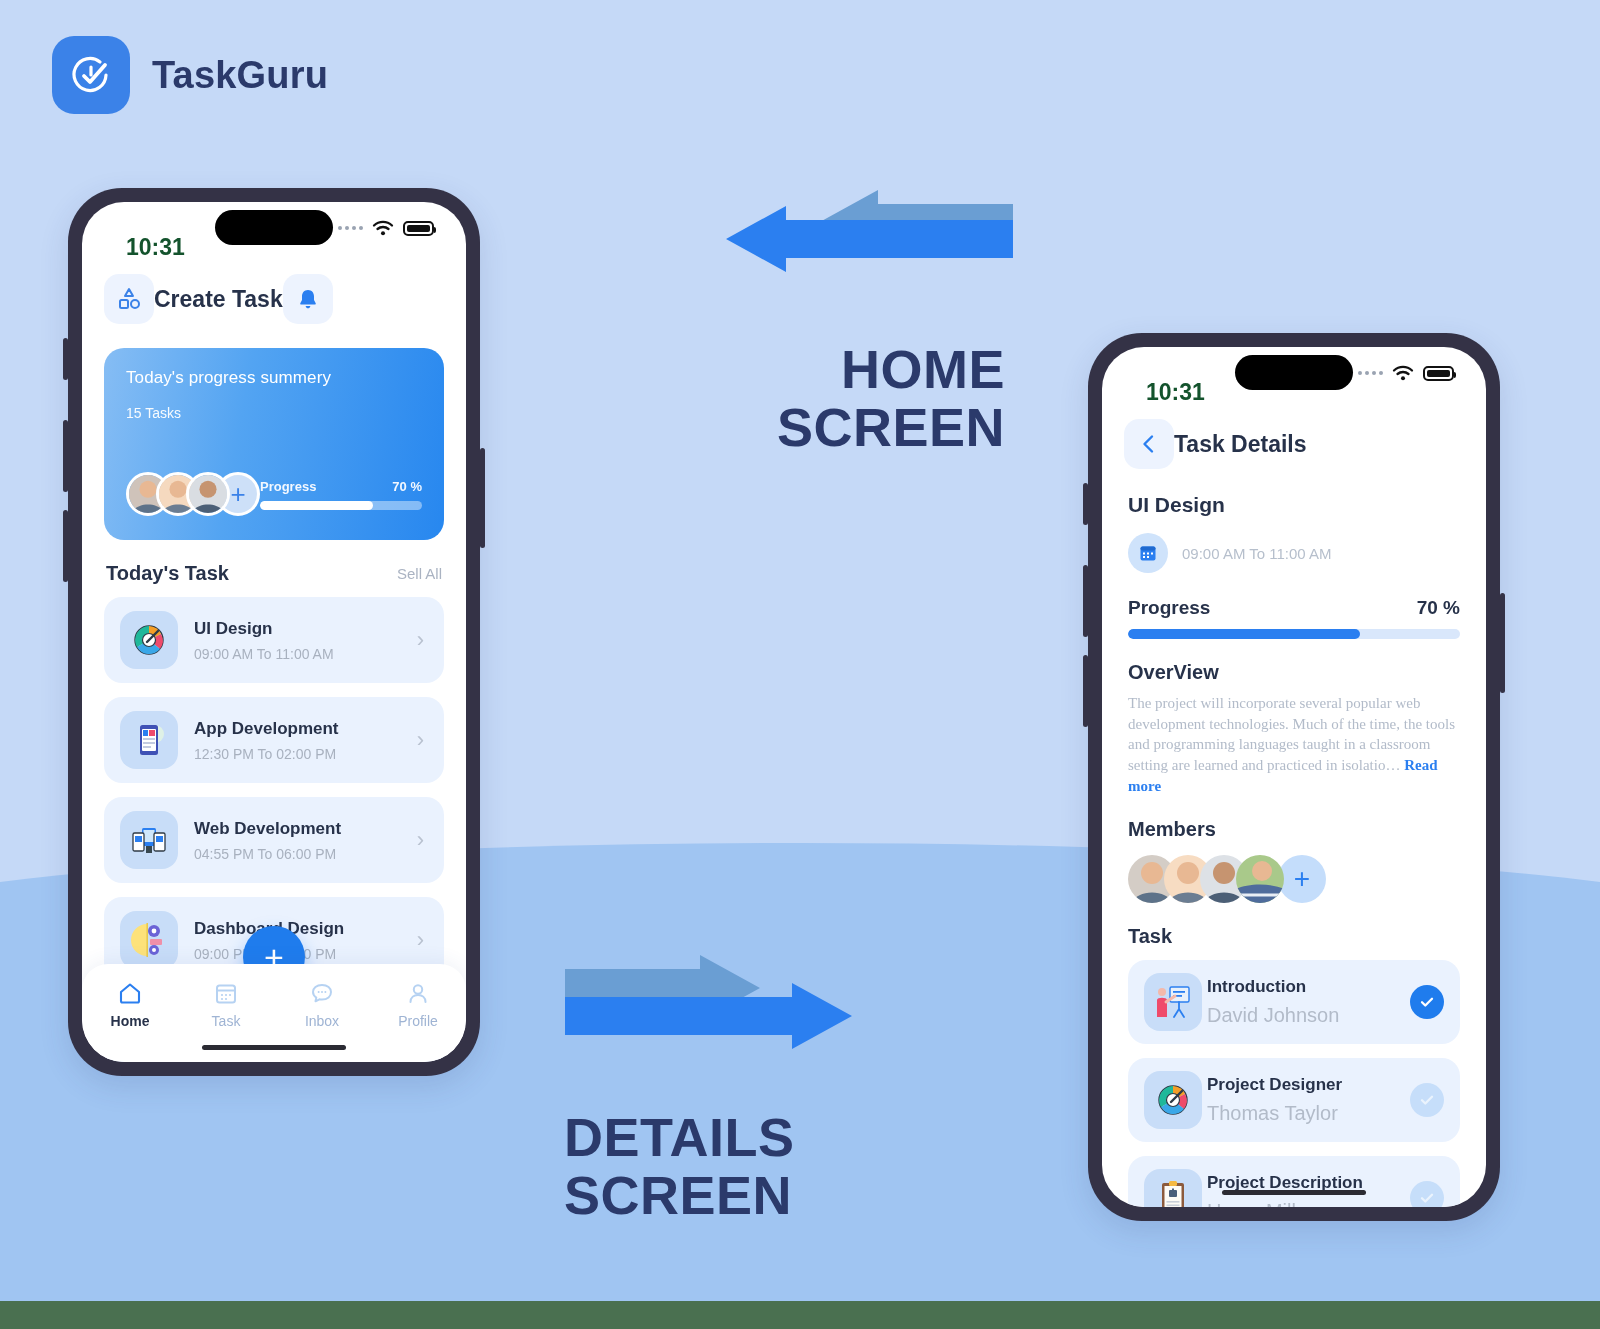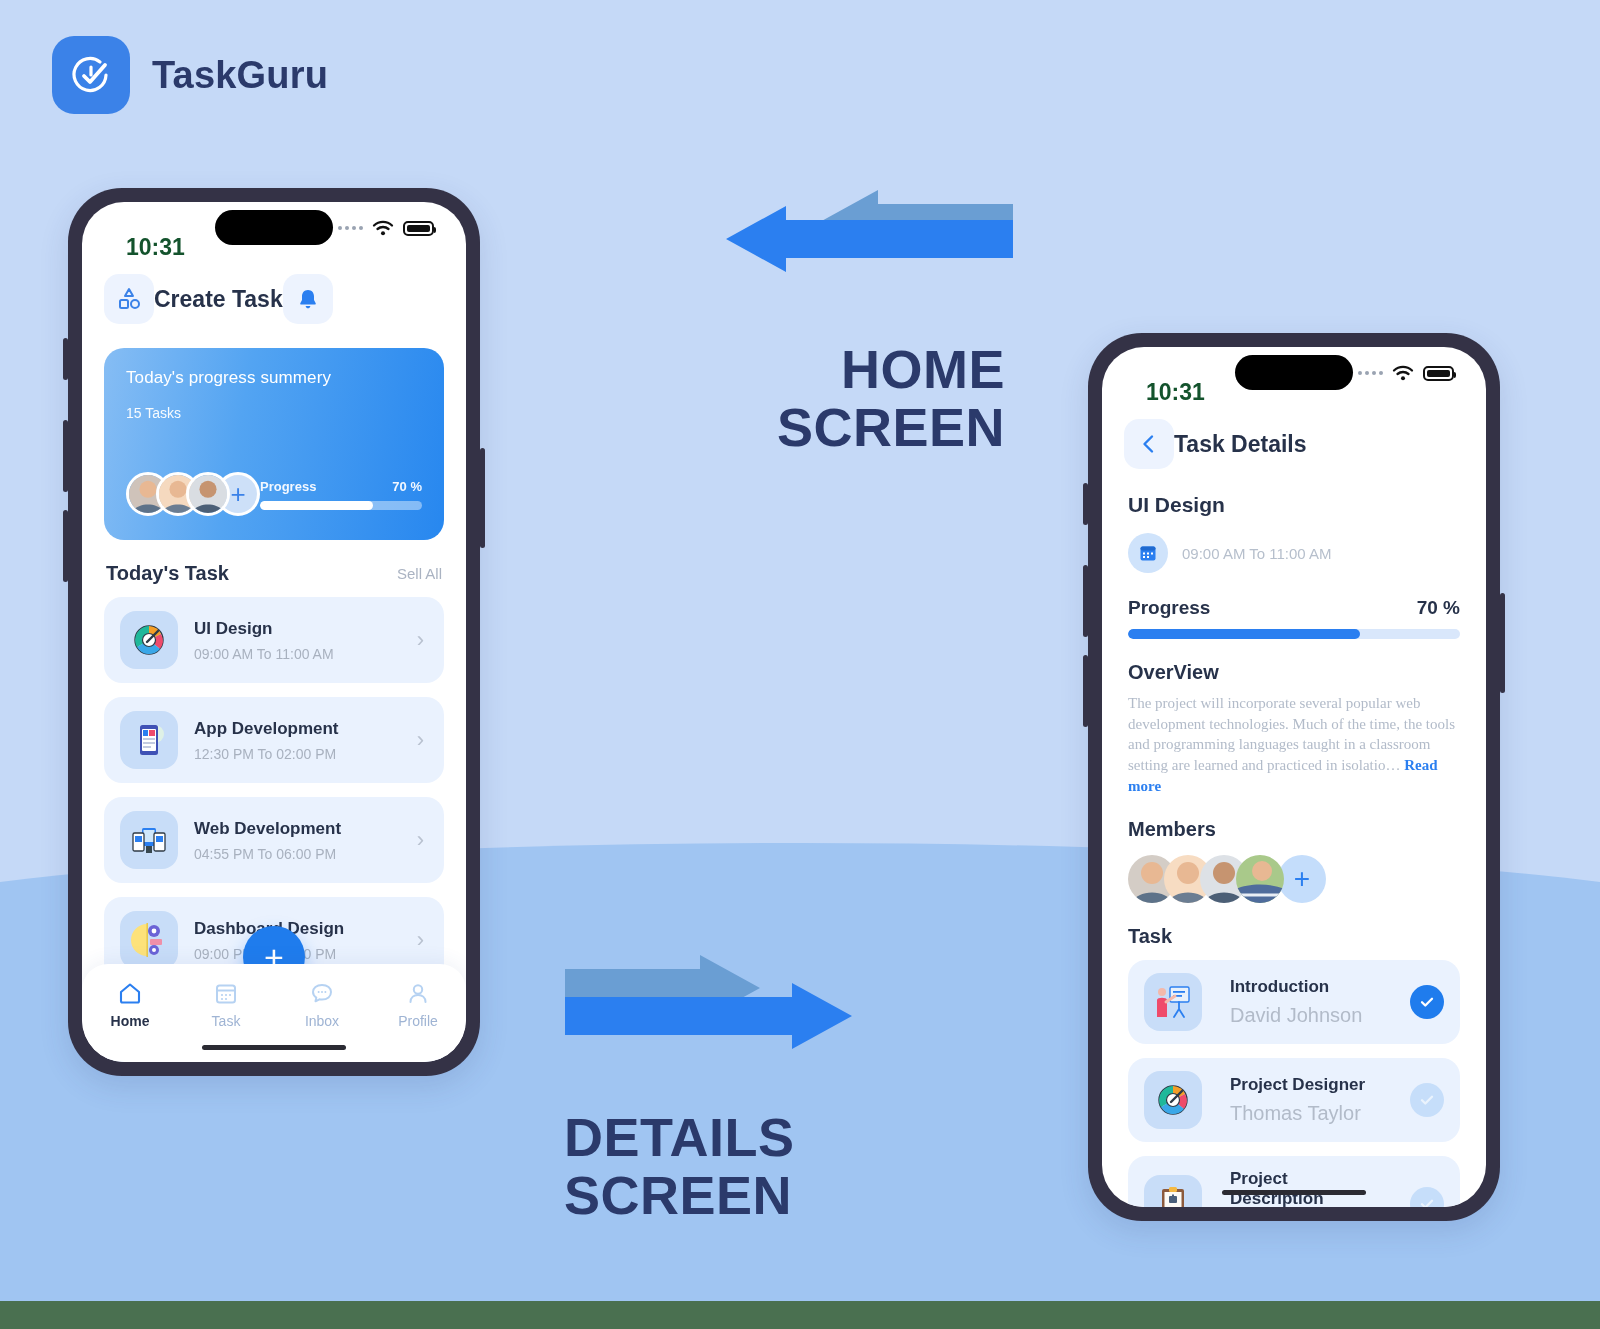--- a/index.html
+++ b/index.html
@@ -113,21 +113,21 @@
   .det-track { margin-top:10px; height:10px; border-radius:6px; background:#d9e7fb; overflow:hidden; }
   .det-fill { height:100%; background:#2b7ff0; border-radius:6px; }
   .det-h { font-size:20px; font-weight:bold; color:#27324a; margin-top:22px; }
   .det-p { font-size:15px; line-height:1.38; color:#b2bbc9; margin-top:9px;font-family:Liberation Serif, serif; }
   .det-readmore { color:#2b7ff0; font-weight:bold; }
   .det-members { display:flex; align-items:center; margin-top:14px; }
   .det-av { width:48px; height:48px; border-radius:50%; margin-right:-12px; overflow:hidden; position:relative; }
   .det-av-add { width:48px; height:48px; border-radius:50%; background:#c4ddfb; display:flex; align-items:center; justify-content:center;
                 color:#2b7ff0; font-size:28px; font-weight:300; line-height:0; margin-left:6px; }
   .det-list { margin-top:12px; }
-  .drow { display:flex; align-items:center; gap:28px; background:#eaf2fe; border-radius:18px; padding:13px 16px; margin-bottom:14px; }
+  .drow { display:flex; align-items:center; gap:5px; background:#eaf2fe; border-radius:18px; padding:13px 16px; margin-bottom:14px; }
   .dicon { width:58px; height:58px; border-radius:16px; background:#c8ddf8; display:flex; align-items:center; justify-content:center; flex:0 0 auto; }
   .dmain { flex:1; min-width:0; }
   .dname { font-size:17px; font-weight:bold; color:#27324a; }
   .dperson { font-size:20px; color:#b2bbc9; margin-top:7px; }
   .dcheck { width:34px; height:34px; border-radius:50%; background:#1f7ced; display:flex; align-items:center; justify-content:center; flex:0 0 auto; }
   .dcheck.off { background:#c6defa; }
 </style>
 </head>
 <body>
 

